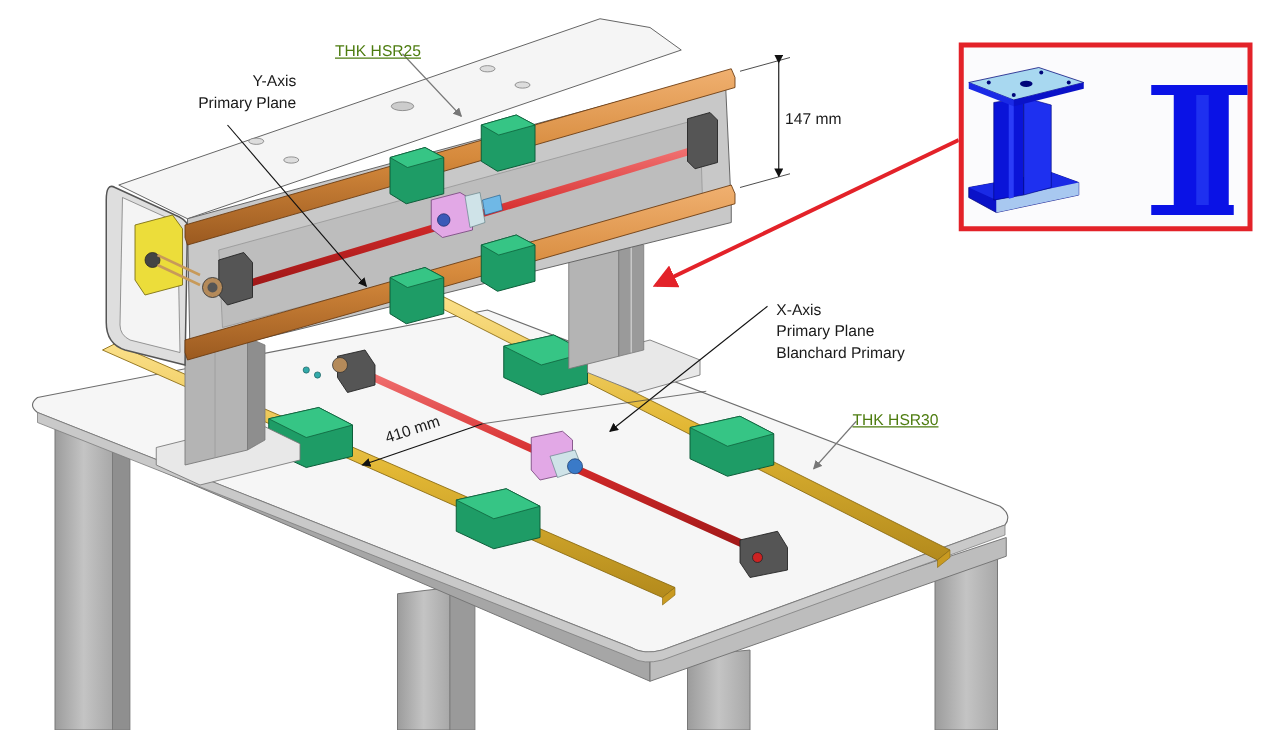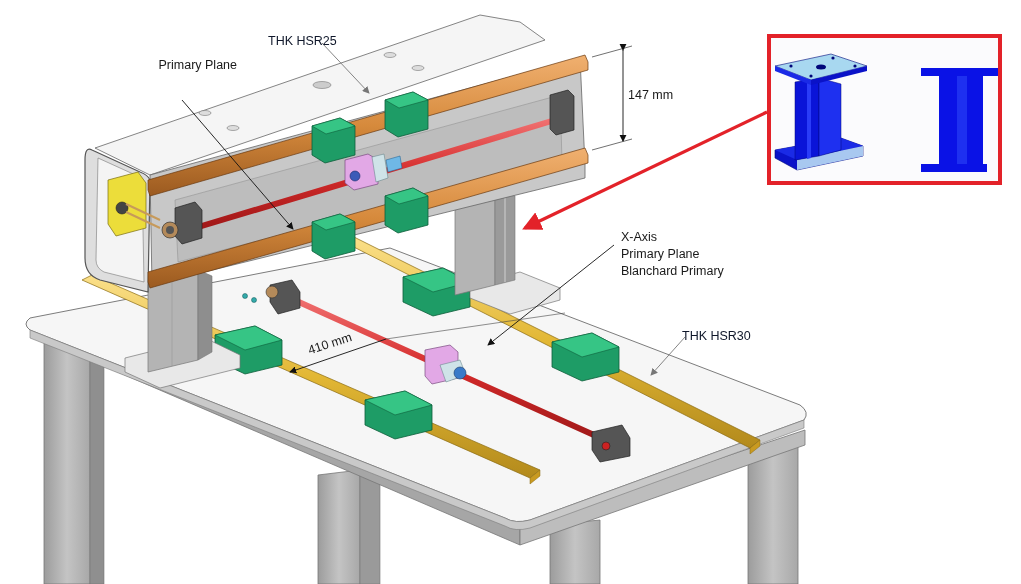--- a/index.html
+++ b/index.html
@@ -1,20 +1,20 @@
 <!DOCTYPE html>
 <html><head>
 <meta charset="utf-8">
 <style>
   html, body { margin: 0; padding: 0; background: #ffffff; }
   body { width: 1021px; height: 584px; overflow: hidden; position: relative;
          font-family: "Liberation Sans", sans-serif; }
   #scene { position: absolute; left: 0; top: 0; width: 1021px; height: 584px; }
   .lbl { position: absolute; font-family: "Liberation Sans", sans-serif; font-size: 12.5px; line-height: 17px; color: #1a1a1a; white-space: nowrap; }
-  .lbl.gray { color: #0f172a; }
+  .lbl.gray { color: #4d7c0f; text-decoration: underline; }
   .lbl.right { text-align: right; }
   #inset { position: absolute; left: 767px; top: 34px; width: 235px; height: 151px;
            border: 4px solid #e32229; background: #fbfbfd; box-sizing: border-box; }
 </style>
 </head>
 <body>
 
 <svg id="scene" viewBox="0 0 1021 584" xmlns="http://www.w3.org/2000/svg">
   <defs>
     <linearGradient id="legGrad" x1="0" x2="1" y1="0" y2="0">
@@ -190,28 +190,29 @@
 
   <line x1="614" y1="245" x2="488" y2="345" stroke="#111" stroke-width="0.9" marker-end="url(#arrowBlack)"></line>
 
   <line x1="685" y1="337" x2="651" y2="375" stroke="#777" stroke-width="0.9" marker-end="url(#arrowGray)"></line>
 
   <line x1="386" y1="339" x2="290" y2="372" stroke="#111" stroke-width="0.9" marker-end="url(#arrowBlack)"></line>
   <line x1="386" y1="339" x2="565" y2="313" stroke="#444" stroke-width="0.6"></line>
 </svg>
 
 <div class="lbl right" style="left:95px; top:57px; width:142px;">
+  <div>Y-Axis</div>
   <div>Primary Plane</div>
 </div>
 
 <div class="lbl gray" style="left:268px; top:33px;">THK HSR25</div>
 
 <div class="lbl" style="left:628px; top:87px;">147 mm</div>
 
-<div class="lbl" style="left:621px; top:229px;">
+<div class="lbl" style="left:621px; top:240px;">
   <div>X-Axis</div>
   <div>Primary Plane</div>
   <div>Blanchard Primary</div>
 </div>
 
 <div class="lbl gray" style="left:682px; top:328px;">THK HSR30</div>
 
 <div class="lbl" style="left:306px; top:343px; transform: rotate(-18deg); transform-origin: left top;">410 mm</div>
 
 <div id="inset">

